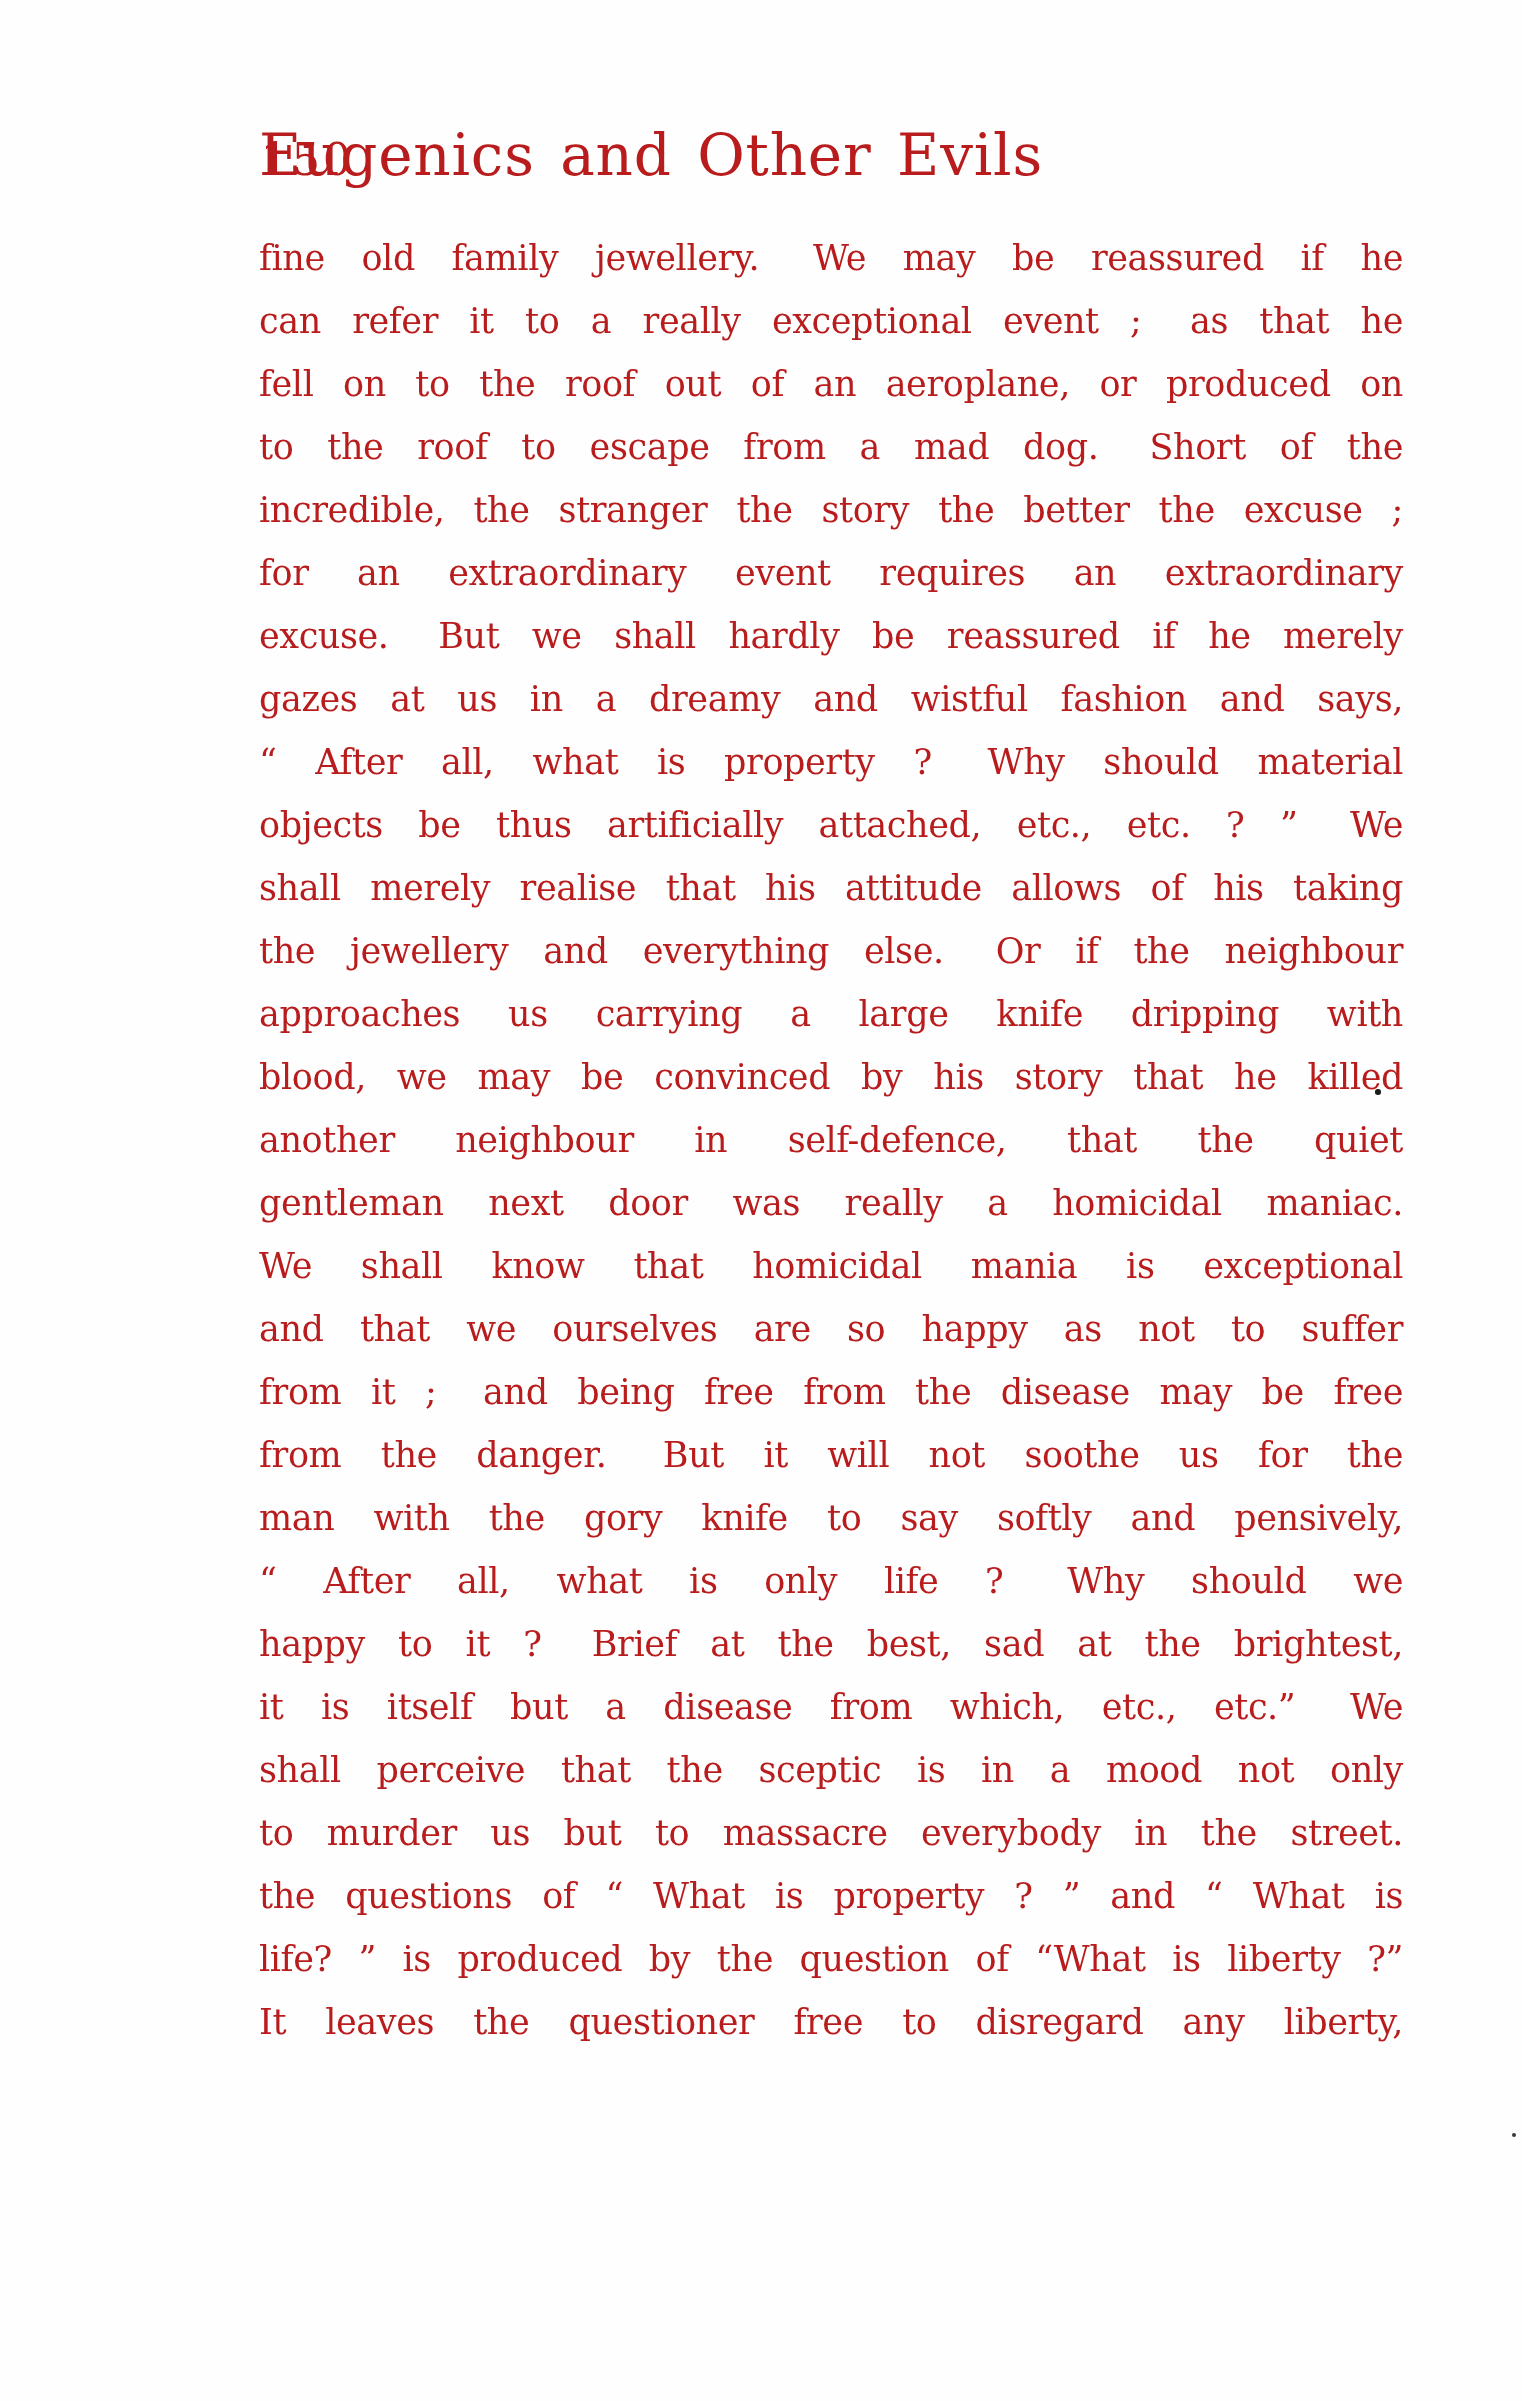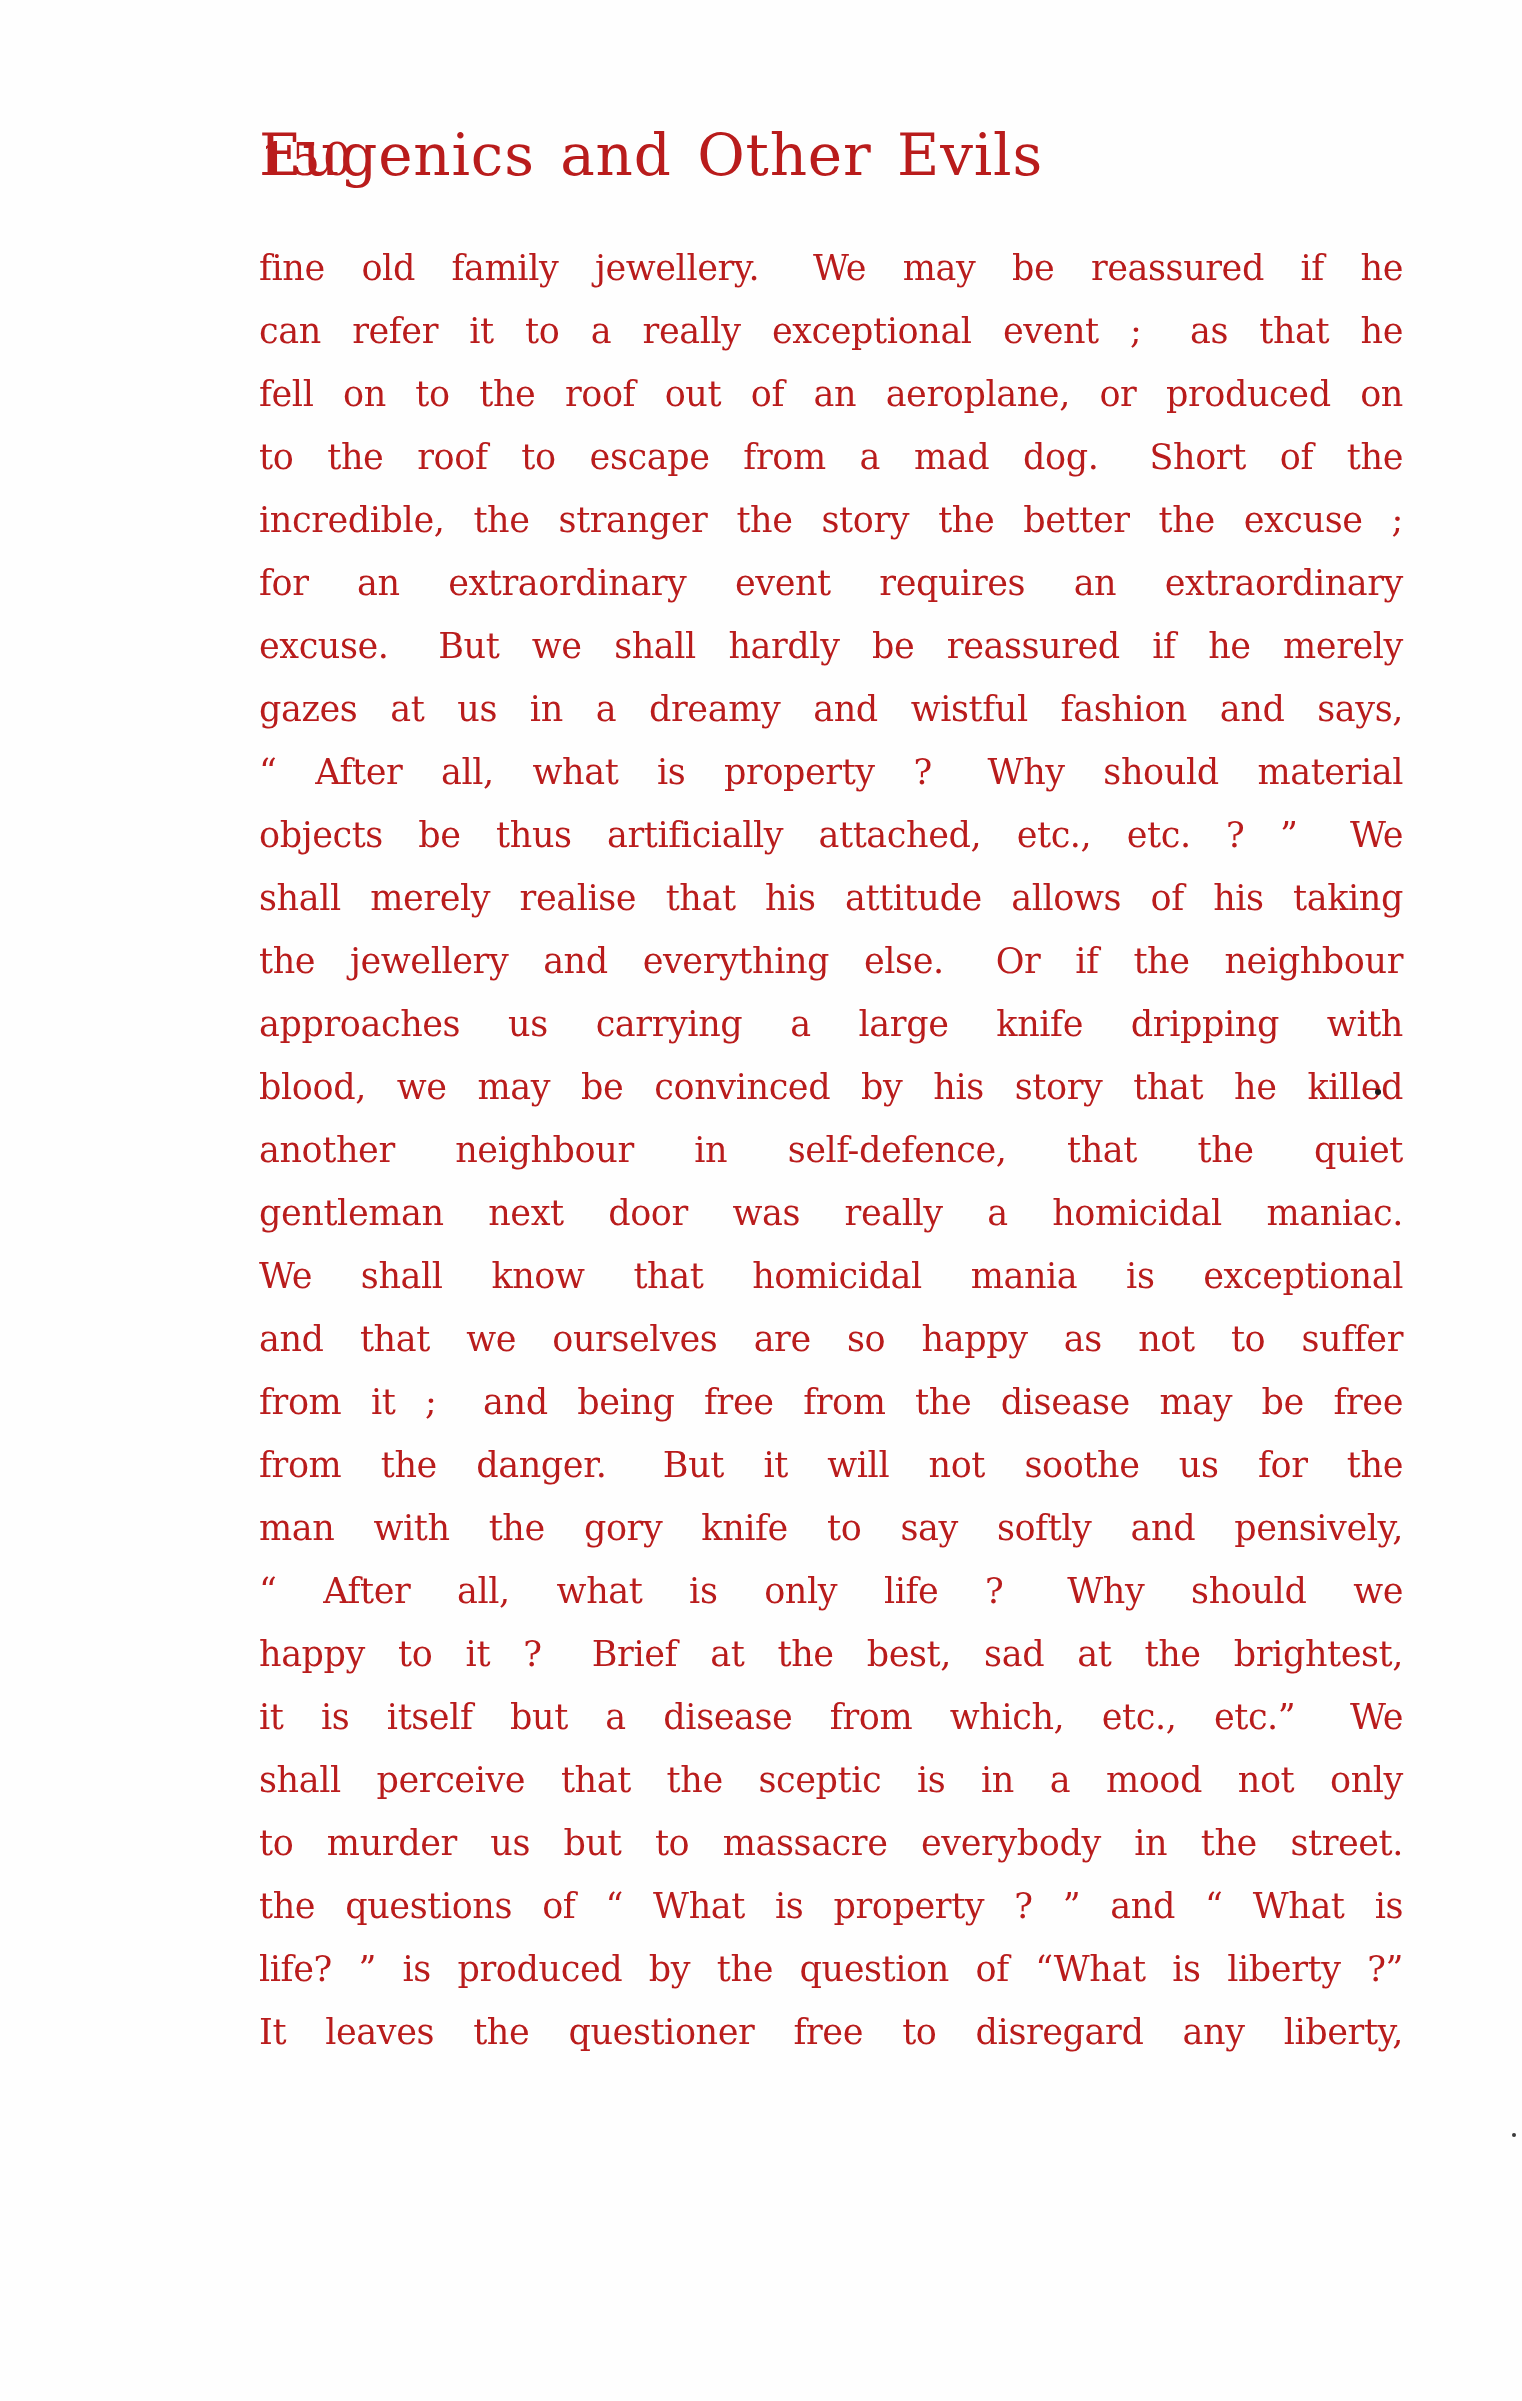--- a/index.html
+++ b/index.html
@@ -37,21 +37,21 @@
     top: 7.8px;
     width: 100%;
     font-size: 58px;
     line-height: 1;
     letter-spacing: 0.8px;
     word-spacing: 6.3px;
   }
   .body-text {
     position: absolute;
     left: 259px;
-    top: 237px;
+    top: 227px;
     width: 1144px;
   }
   .text-line {
     height: 63px;
     line-height: 63px;
     font-size: 35px;
     letter-spacing: -0.4px;
     text-align: justify;
     text-align-last: justify;
     text-justify: inter-word;

